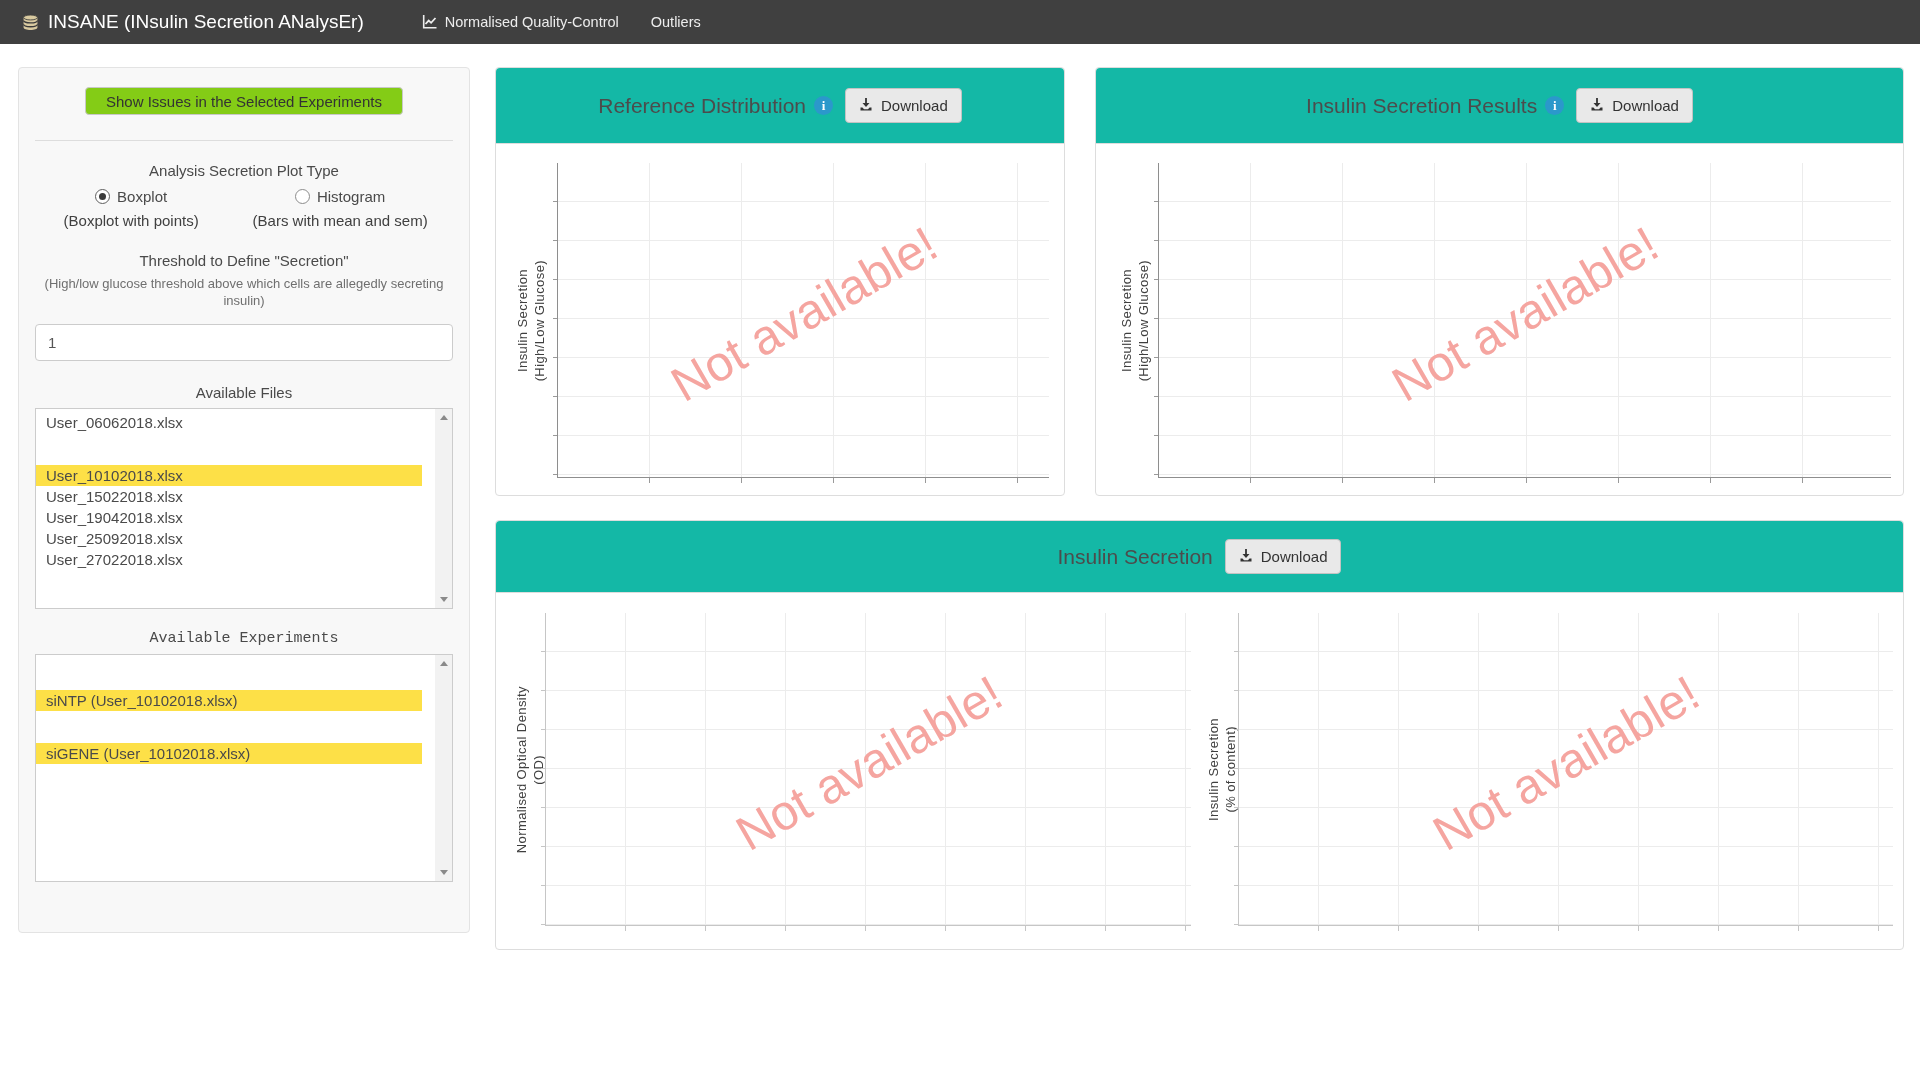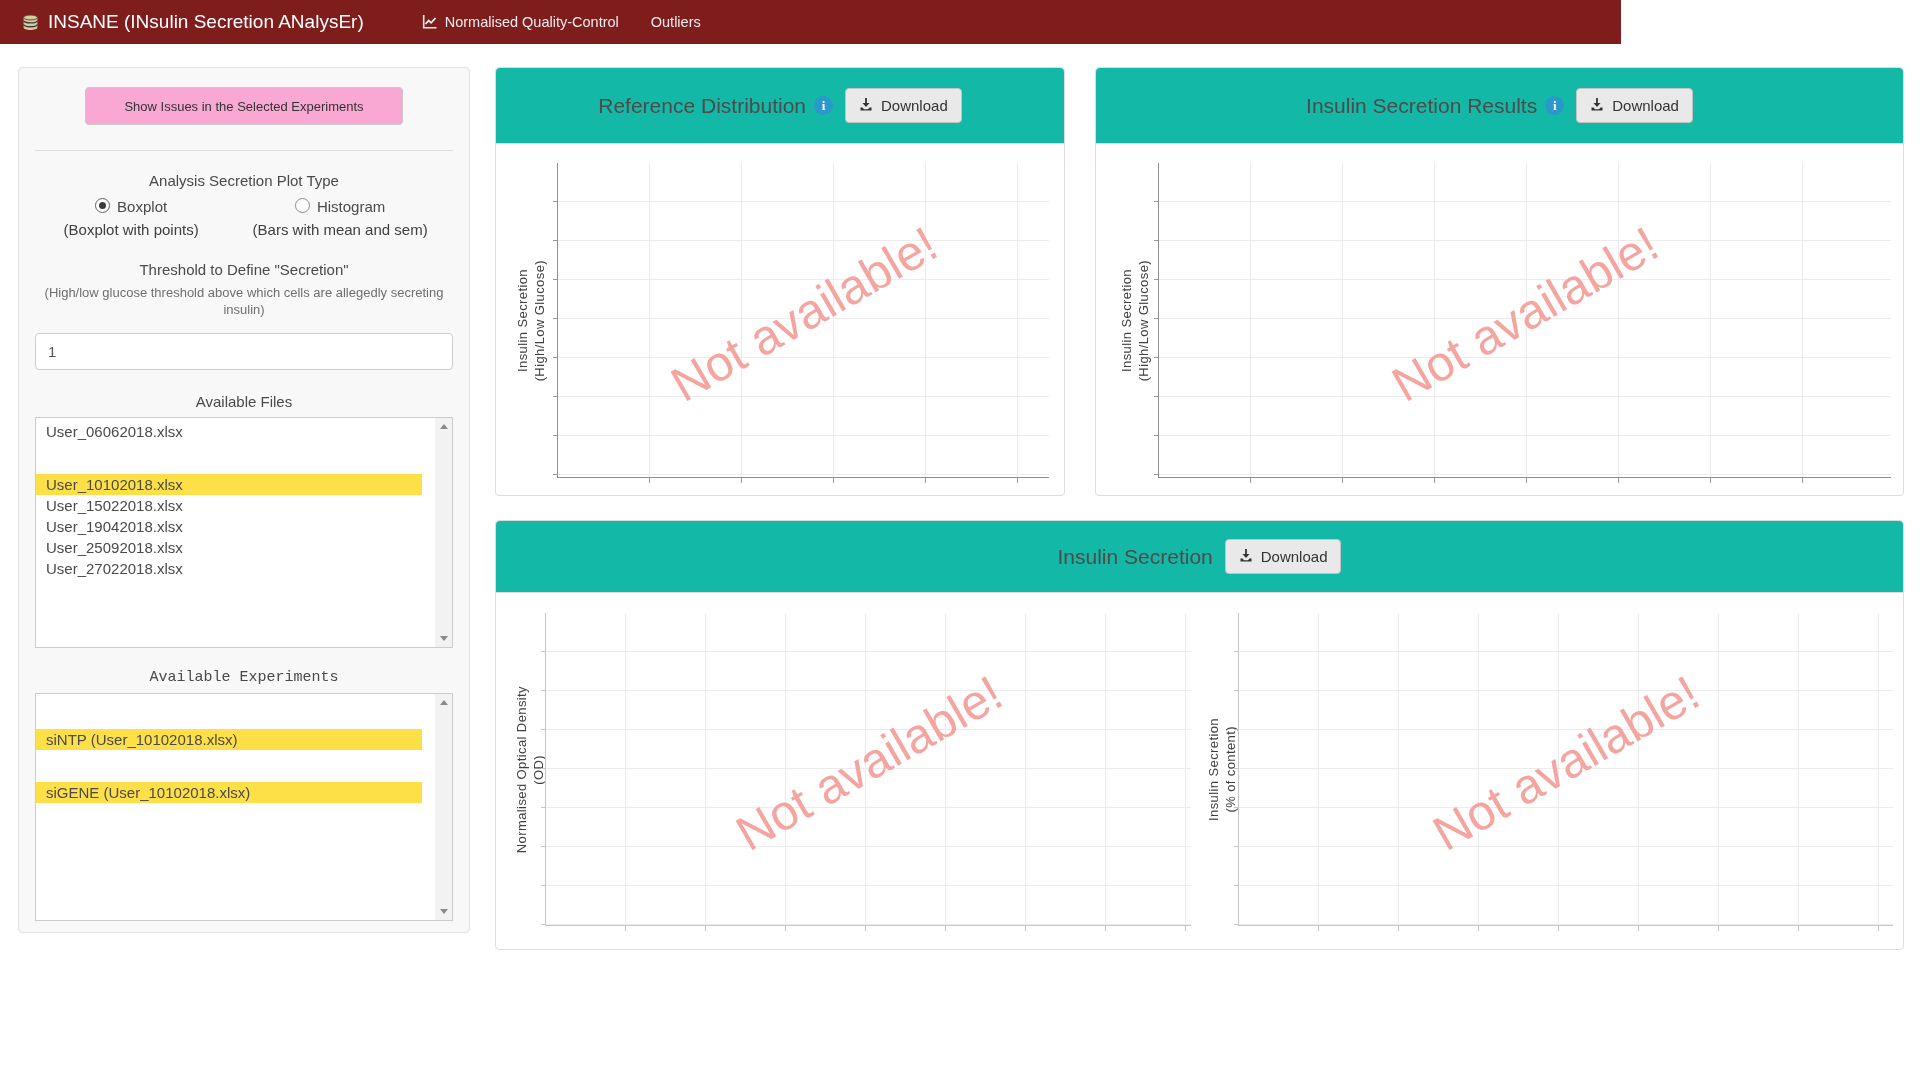--- a/index.html
+++ b/index.html
@@ -1,47 +1,47 @@
 <!DOCTYPE html>
 <html><head>
 <meta charset="utf-8">
 <style>
   * { margin:0; padding:0; box-sizing:border-box; }
   html,body { width:1920px; height:1080px; }
   body { position:relative; background:#fff; font-family:"Liberation Sans",sans-serif; overflow:hidden; }
 
   
-  .navbar { position:absolute; top:0; left:0; width:1621px; height:44px; background:#7f1d1d; display:flex; align-items:stretch; z-index:5; }
+  .navbar { position:absolute; top:0; left:0; width:1920px; height:44px; background:#404040; display:flex; align-items:stretch; z-index:5; }
   .brand { display:flex; align-items:center; gap:9px; padding:0 26px 0 22px; color:#fff; font-size:19px; }
   .nav-tabs { display:flex; margin-left:16px; }
   .nav-tab { display:flex; align-items:center; gap:8px; padding:0 16px; color:#ededed; font-size:14.5px; cursor:pointer; }
   .nav-tab.active { background:#252525; }
   .nav-tab svg, .brand svg { display:block; }
 
   
   .sidebar { position:absolute; left:18px; top:67px; width:452px; height:866px; background:#f8f8f8; border:1px solid #e3e3e3; border-radius:4px; padding:19px 16px 0 16px; }
-  .btn-issues { display:block; margin:0 auto; width:318px; height:38px; background:#f9a8d4; border:1px solid #c8c8c8; border-radius:4px; font-size:13px; color:#333; font-family:inherit; cursor:pointer; }
+  .btn-issues { display:block; margin:0 auto; width:318px; height:28px; background:#84cc16; border:1px solid #c8c8c8; border-radius:4px; font-size:15px; color:#333; font-family:inherit; cursor:pointer; }
   .sidebar hr { border:none; border-top:1px solid #ddd; margin:25px 0 0 0; }
   .ctl-label { text-align:center; font-size:15px; color:#4a4a4a; }
   .lbl-plot-type { margin-top:21px; }
   .radio-row { display:flex; margin-top:9px; }
   .radio-col { text-align:center; }
   .radio-col.c1 { width:46%; }
   .radio-col.c2 { width:54%; }
-  .radio-line { display:inline-flex; align-items:flex-start; gap:7px; font-size:15px; color:#4a4a4a; cursor:pointer; }
+  .radio-line { display:inline-flex; align-items:center; gap:7px; font-size:15px; color:#4a4a4a; cursor:pointer; }
   .radio-dot { width:15px; height:15px; border:1px solid #8c8c8c; border-radius:50%; background:#fff; position:relative; flex:0 0 auto; }
   .radio-dot.checked { border-color:#5f5f5f; }
   .radio-dot.checked::after { content:""; position:absolute; left:3px; top:3px; width:7px; height:7px; border-radius:50%; background:#3b3b3b; }
   .radio-hint { font-size:15px; color:#404040; margin-top:4px; }
   .lbl-threshold { margin-top:23px; }
   .threshold-hint { text-align:center; font-size:13px; color:#6f6f6f; margin:6px 8px 0 8px; line-height:17px; }
   .threshold-input { display:block; width:418px; height:37px; margin:15px auto 0 auto; border:1px solid #ccc; border-radius:4px; font-size:15px; color:#555; padding:0 12px; font-family:inherit; background:#fff; }
   .lbl-files { margin-top:23px; }
   .listbox { position:relative; width:418px; margin:7px auto 0 auto; background:#fff; border:1px solid #ccc; overflow:hidden; }
-  .listbox.files { height:231px; }
+  .listbox.files { height:201px; }
   .listbox.experiments { height:228px; }
   .options { padding:3px 0 0 0; }
   .list-option { font-size:15px; color:#4a4a4a; line-height:21px; padding:0 10px; width:calc(100% - 30px); white-space:nowrap; cursor:default; }
   .list-option.selected { background:#fde047;margin-top:32px; }
   .vscroll { position:absolute; top:0; right:0; bottom:0; width:17px; background:#f2f2f2; }
   .vscroll .arr { position:absolute; left:50%; transform:translateX(-50%); width:0; height:0; }
   .vscroll .up { top:6px; border-left:4px solid transparent; border-right:4px solid transparent; border-bottom:5px solid #8a8a8a; }
   .vscroll .down { bottom:6px; border-left:4px solid transparent; border-right:4px solid transparent; border-top:5px solid #8a8a8a; }
   .lbl-exp { margin-top:21px;font-family:Liberation Mono, monospace; }
 

